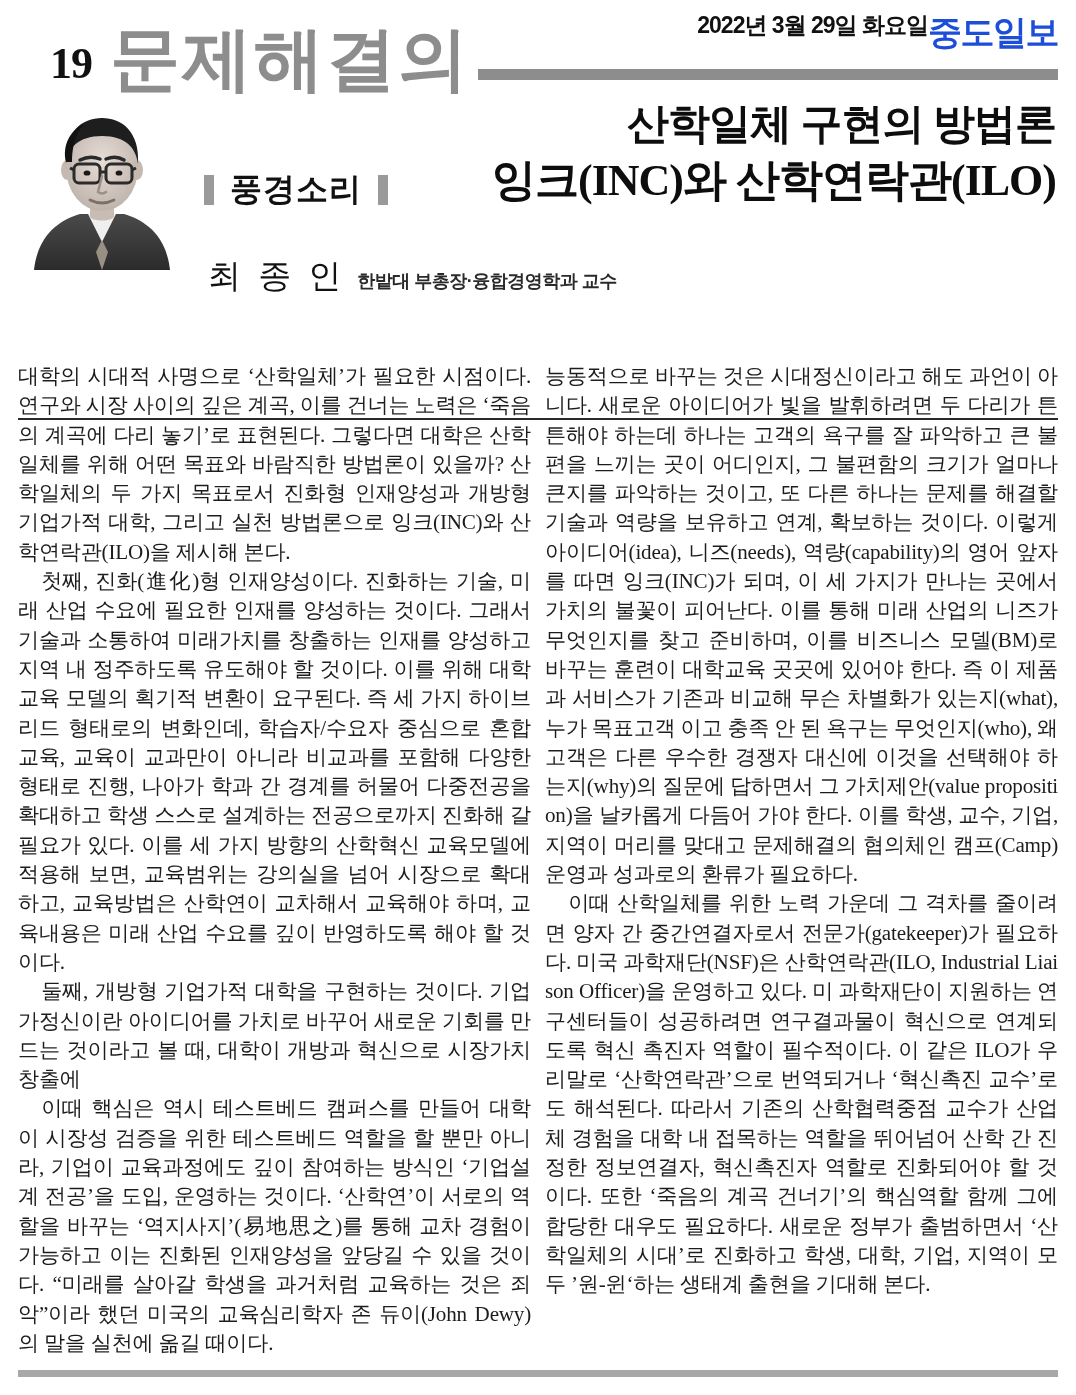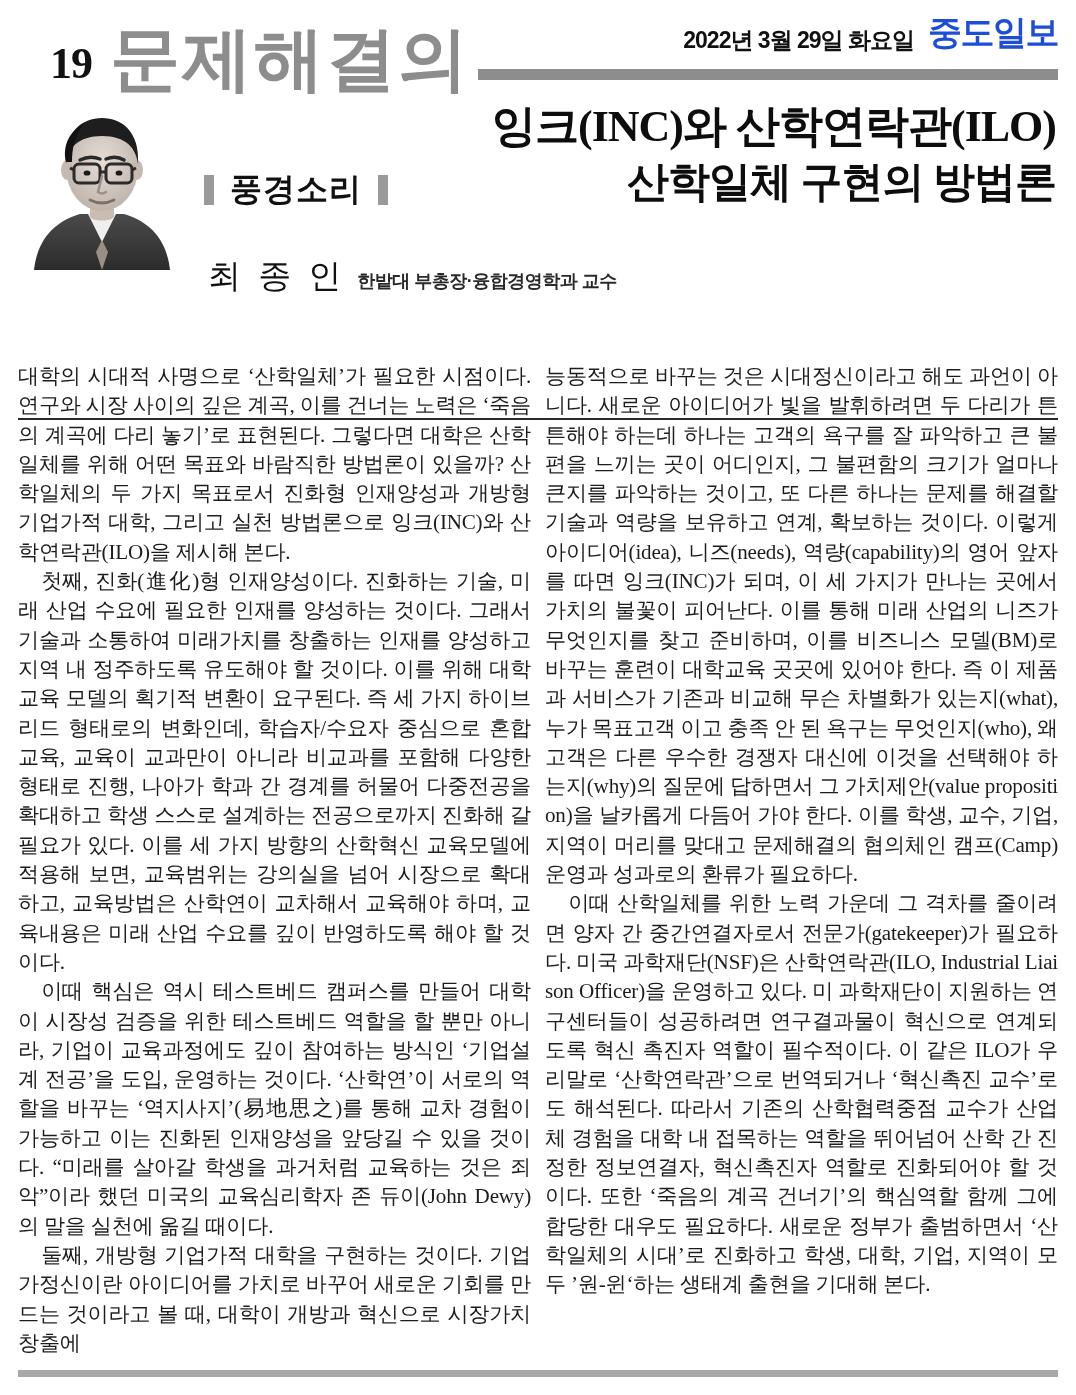--- a/index.html
+++ b/index.html
@@ -59,22 +59,21 @@
     flex: 1 1 auto;
     height: 11px;
     background: #8d8d8d;
     margin: 0 0 16px 8px;
   }
   .masthead-right {
     position: absolute;
     right: 0;
     top: 10px;
     display: flex;
-    align-items: flex-end;
-    gap: 14px;
+    align-items: flex-start;
     white-space: nowrap;
   }
   .issue-date {
     font-family: "Liberation Sans", sans-serif;
     font-size: 23px;
     font-weight: 700;
     color: #111;
     letter-spacing: -1px;
   }
   .paper-title {
@@ -285,33 +284,33 @@
       <span class="brand-text">풍경소리</span>
       <span class="brand-mark"></span>
     </div>
 
     <div class="byline">
       <span class="byline-name">최 종 인</span>
       <span class="byline-affil">한밭대 부총장·융합경영학과 교수</span>
     </div>
 
     <div class="headline">
+      <div class="headline-line l1">산학일체 구현의 방법론</div>
       <div class="headline-line l2">잉크(INC)와 산학연락관(ILO)</div>
-      <div class="headline-line l1">산학일체 구현의 방법론</div>
     </div>
 
     <div class="head-rule"></div>
   </div>
 
   <div class="body-wrap">
     <div class="col">
       <p>대학의 시대적 사명으로 ‘산학일체’가 필요한 시점이다. 연구와 시장 사이의 깊은 계곡, 이를 건너는 노력은 ‘죽음의 계곡에 다리 놓기’로 표현된다. 그렇다면 대학은 산학일체를 위해 어떤 목표와 바람직한 방법론이 있을까? 산학일체의 두 가지 목표로서 진화형 인재양성과 개방형 기업가적 대학, 그리고 실천 방법론으로 잉크(INC)와 산학연락관(ILO)을 제시해 본다.</p>
       <p>첫째, 진화(進化)형 인재양성이다. 진화하는 기술, 미래 산업 수요에 필요한 인재를 양성하는 것이다. 그래서 기술과 소통하여 미래가치를 창출하는 인재를 양성하고 지역 내 정주하도록 유도해야 할 것이다. 이를 위해 대학교육 모델의 획기적 변환이 요구된다. 즉 세 가지 하이브리드 형태로의 변화인데, 학습자/수요자 중심으로 혼합 교육, 교육이 교과만이 아니라 비교과를 포함해 다양한 형태로 진행, 나아가 학과 간 경계를 허물어 다중전공을 확대하고 학생 스스로 설계하는 전공으로까지 진화해 갈 필요가 있다. 이를 세 가지 방향의 산학혁신 교육모델에 적용해 보면, 교육범위는 강의실을 넘어 시장으로 확대하고, 교육방법은 산학연이 교차해서 교육해야 하며, 교육내용은 미래 산업 수요를 깊이 반영하도록 해야 할 것이다.</p>
+      <p>둘째, 개방형 기업가적 대학을 구현하는 것이다. 기업가정신이란 아이디어를 가치로 바꾸어 새로운 기회를 만드는 것이라고 볼 때, 대학이 개방과 혁신으로 시장가치 창출에</p>
       <p>이때 핵심은 역시 테스트베드 캠퍼스를 만들어 대학이 시장성 검증을 위한 테스트베드 역할을 할 뿐만 아니라, 기업이 교육과정에도 깊이 참여하는 방식인 ‘기업설계 전공’을 도입, 운영하는 것이다. ‘산학연’이 서로의 역할을 바꾸는 ‘역지사지’(易地思之)를 통해 교차 경험이 가능하고 이는 진화된 인재양성을 앞당길 수 있을 것이다. “미래를 살아갈 학생을 과거처럼 교육하는 것은 죄악”이라 했던 미국의 교육심리학자 존 듀이(John Dewy)의 말을 실천에 옮길 때이다.</p>
-      <p>둘째, 개방형 기업가적 대학을 구현하는 것이다. 기업가정신이란 아이디어를 가치로 바꾸어 새로운 기회를 만드는 것이라고 볼 때, 대학이 개방과 혁신으로 시장가치 창출에</p>
     </div>
     <div class="col">
       <p>능동적으로 바꾸는 것은 시대정신이라고 해도 과언이 아니다. 새로운 아이디어가 빛을 발휘하려면 두 다리가 튼튼해야 하는데 하나는 고객의 욕구를 잘 파악하고 큰 불편을 느끼는 곳이 어디인지, 그 불편함의 크기가 얼마나 큰지를 파악하는 것이고, 또 다른 하나는 문제를 해결할 기술과 역량을 보유하고 연계, 확보하는 것이다. 이렇게 아이디어(idea), 니즈(needs), 역량(capability)의 영어 앞자를 따면 잉크(INC)가 되며, 이 세 가지가 만나는 곳에서 가치의 불꽃이 피어난다. 이를 통해 미래 산업의 니즈가 무엇인지를 찾고 준비하며, 이를 비즈니스 모델(BM)로 바꾸는 훈련이 대학교육 곳곳에 있어야 한다. 즉 이 제품과 서비스가 기존과 비교해 무슨 차별화가 있는지(what), 누가 목표고객 이고 충족 안 된 욕구는 무엇인지(who), 왜 고객은 다른 우수한 경쟁자 대신에 이것을 선택해야 하는지(why)의 질문에 답하면서 그 가치제안(value proposition)을 날카롭게 다듬어 가야 한다. 이를 학생, 교수, 기업, 지역이 머리를 맞대고 문제해결의 협의체인 캠프(Camp) 운영과 성과로의 환류가 필요하다.</p>
       <p>이때 산학일체를 위한 노력 가운데 그 격차를 줄이려면 양자 간 중간연결자로서 전문가(gatekeeper)가 필요하다. 미국 과학재단(NSF)은 산학연락관(ILO, Industrial Liaison Officer)을 운영하고 있다. 미 과학재단이 지원하는 연구센터들이 성공하려면 연구결과물이 혁신으로 연계되도록 혁신 촉진자 역할이 필수적이다. 이 같은 ILO가 우리말로 ‘산학연락관’으로 번역되거나 ‘혁신촉진 교수’로도 해석된다. 따라서 기존의 산학협력중점 교수가 산업체 경험을 대학 내 접목하는 역할을 뛰어넘어 산학 간 진정한 정보연결자, 혁신촉진자 역할로 진화되어야 할 것이다. 또한 ‘죽음의 계곡 건너기’의 핵심역할 함께 그에 합당한 대우도 필요하다. 새로운 정부가 출범하면서 ‘산학일체의 시대’로 진화하고 학생, 대학, 기업, 지역이 모두 ’원-윈‘하는 생태계 출현을 기대해 본다.</p>
     </div>
   </div>
 
   <div class="foot-rule"></div>
 </div>
 

